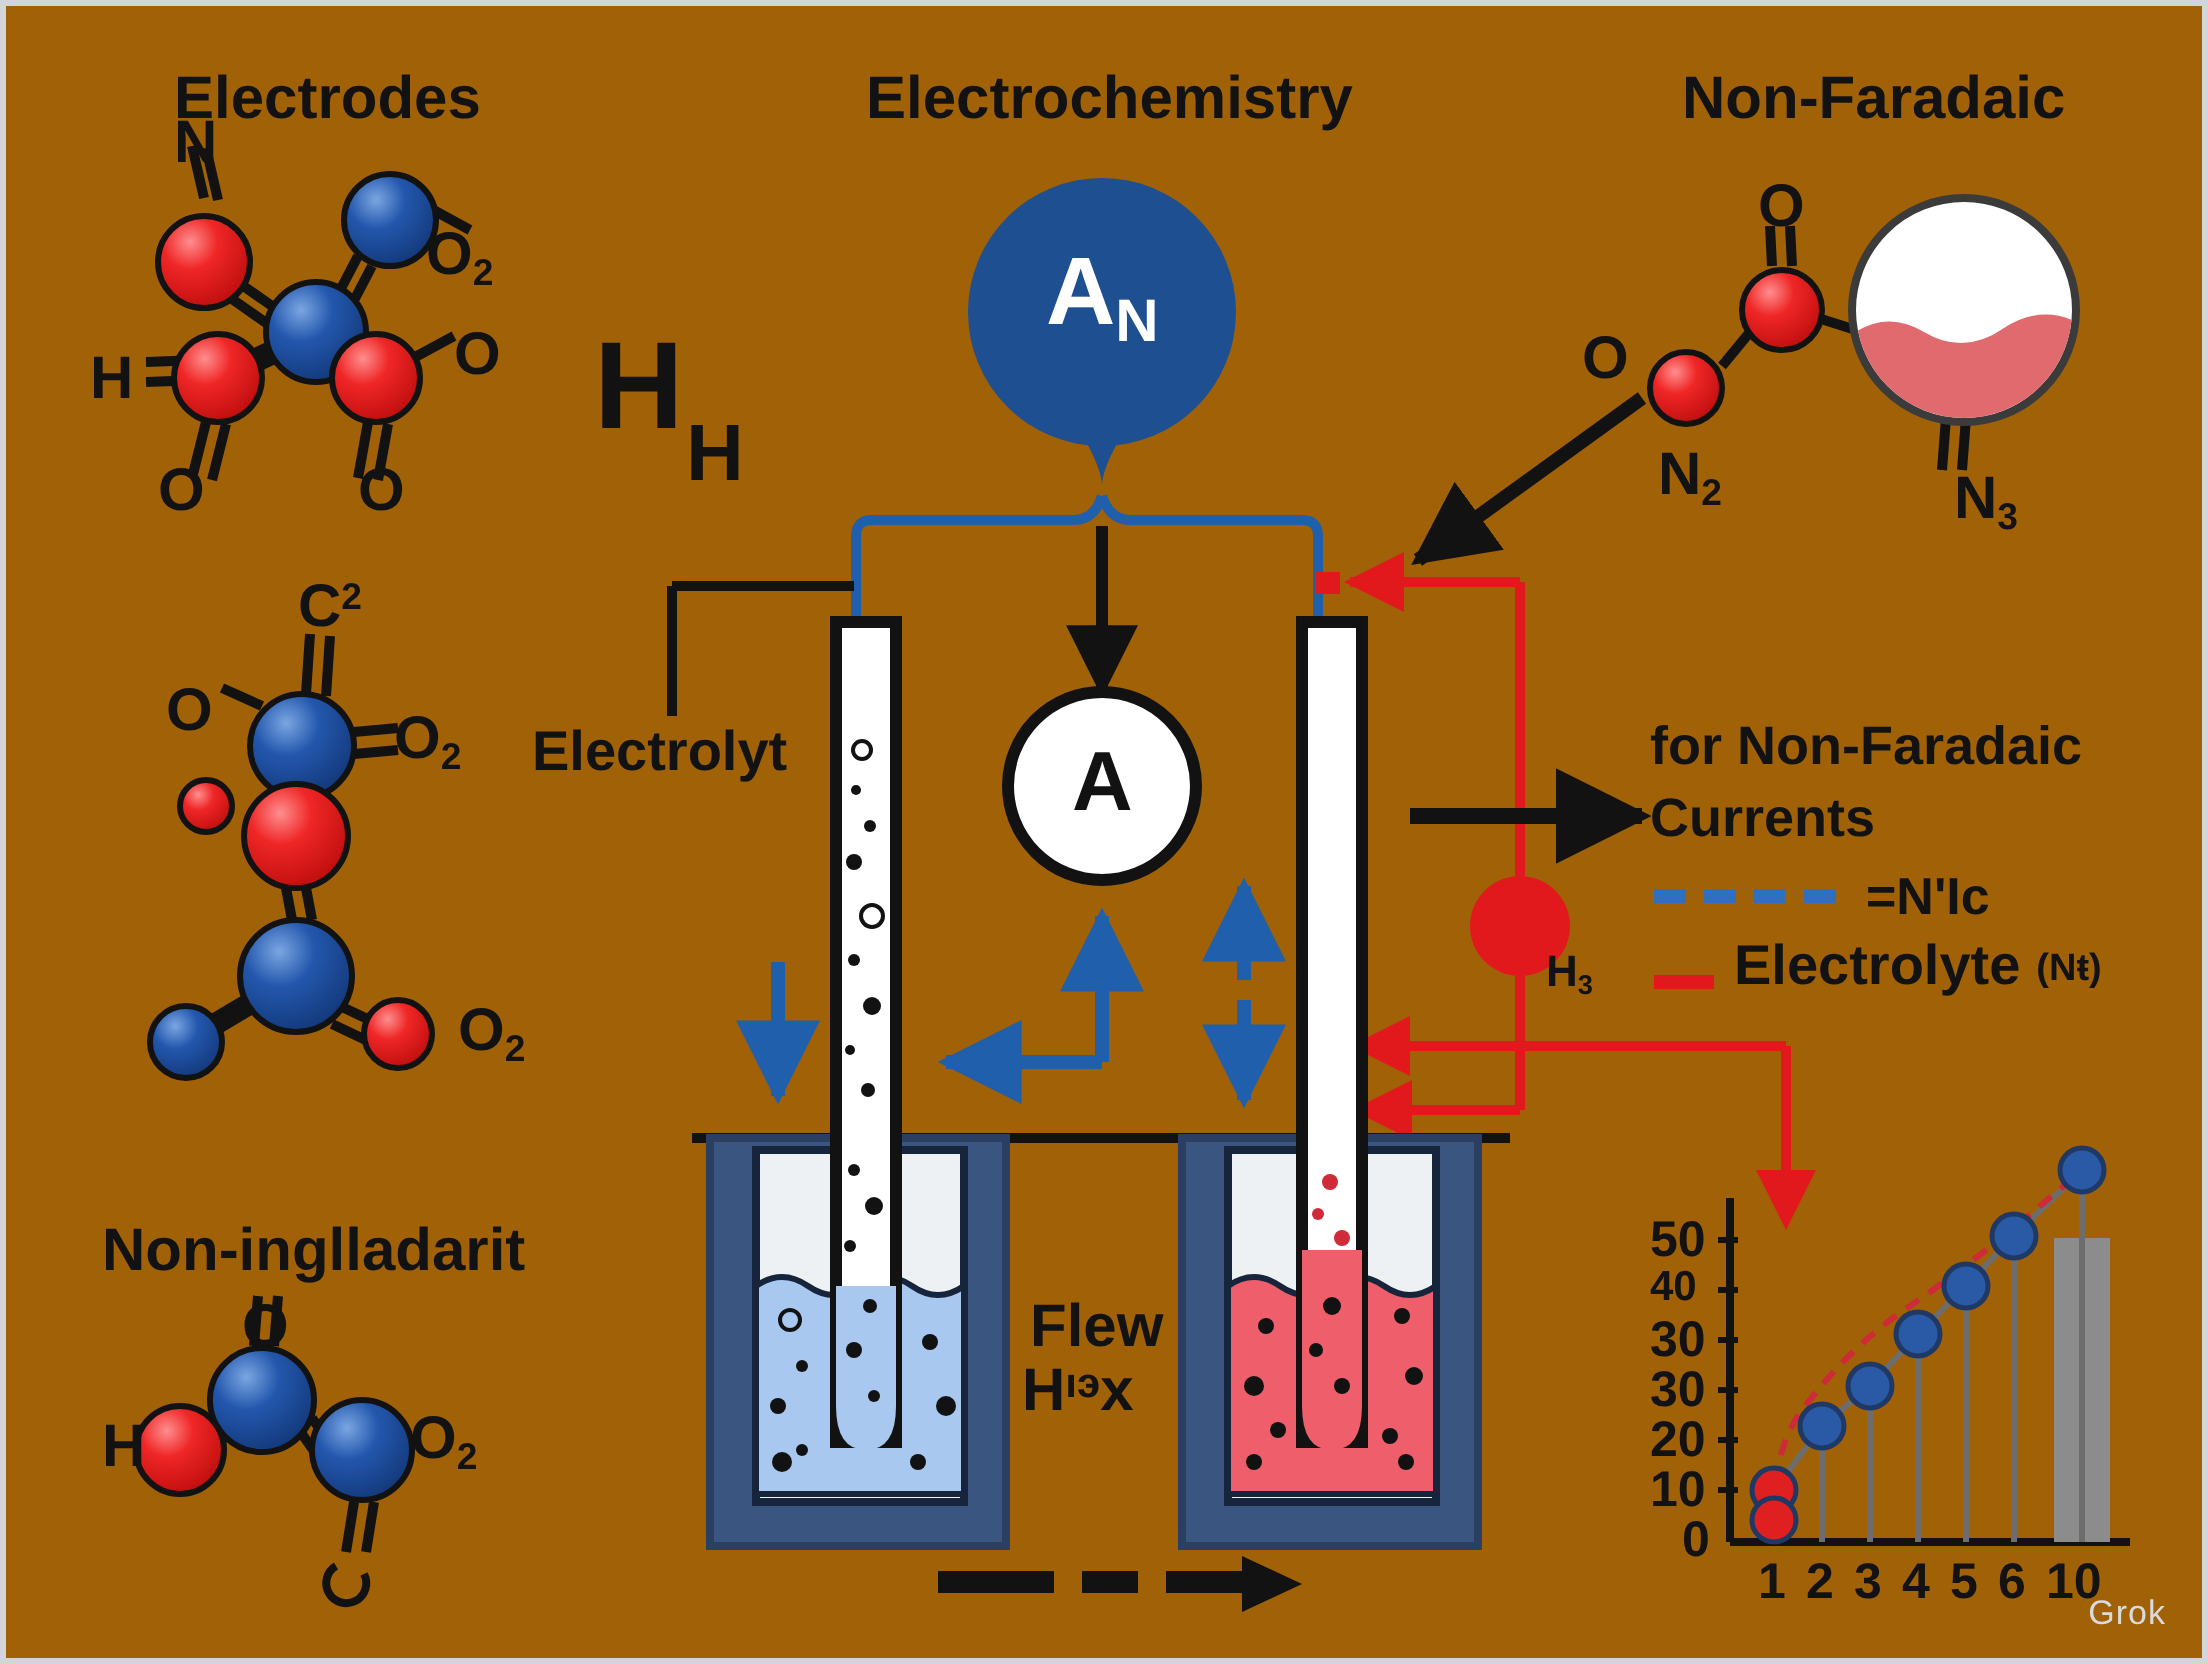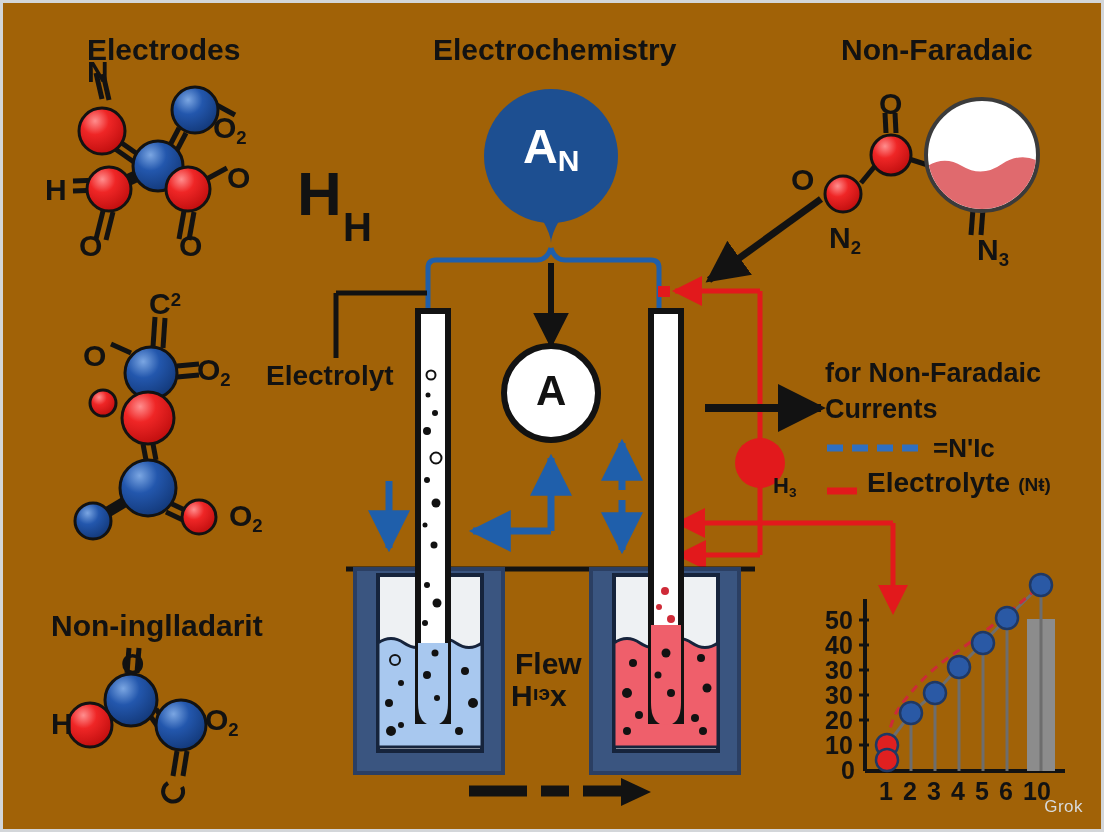--- a/index.html
+++ b/index.html
@@ -373,21 +373,21 @@
 
   <div style="position:absolute; left:822px; top:466px; display:flex; align-items:flex-end; gap:8px;">
     <svg width="34" height="14">
       <line x1="2" y1="8" x2="32" y2="8" stroke="#e2191c" stroke-width="7"></line>
     </svg>
     <span class="lbl" style="position:relative; font-size:28px;">Electrolyte</span>
     <span class="lbl" style="position:relative; font-size:19px; padding-bottom:3px;">(Nŧ)</span>
   </div>
 
   <div class="lbl" style="left:822px; top:605px; font-size:25px;">50</div>
-  <div class="lbl" style="left:822px; top:630px; font-size:25px;">40</div>
+  <div class="lbl" style="left:822px; top:630px; font-size:21px;">40</div>
   <div class="lbl" style="left:822px; top:655px; font-size:25px;">30</div>
   <div class="lbl" style="left:822px; top:680px; font-size:25px;">30</div>
   <div class="lbl" style="left:822px; top:705px; font-size:25px;">20</div>
   <div class="lbl" style="left:822px; top:730px; font-size:25px;">10</div>
   <div class="lbl" style="left:838px; top:755px; font-size:25px;">0</div>
 
   <div class="lbl" style="left:876px; top:776px; font-size:25px;">1</div>
   <div class="lbl" style="left:900px; top:776px; font-size:25px;">2</div>
   <div class="lbl" style="left:924px; top:776px; font-size:25px;">3</div>
   <div class="lbl" style="left:948px; top:776px; font-size:25px;">4</div>

